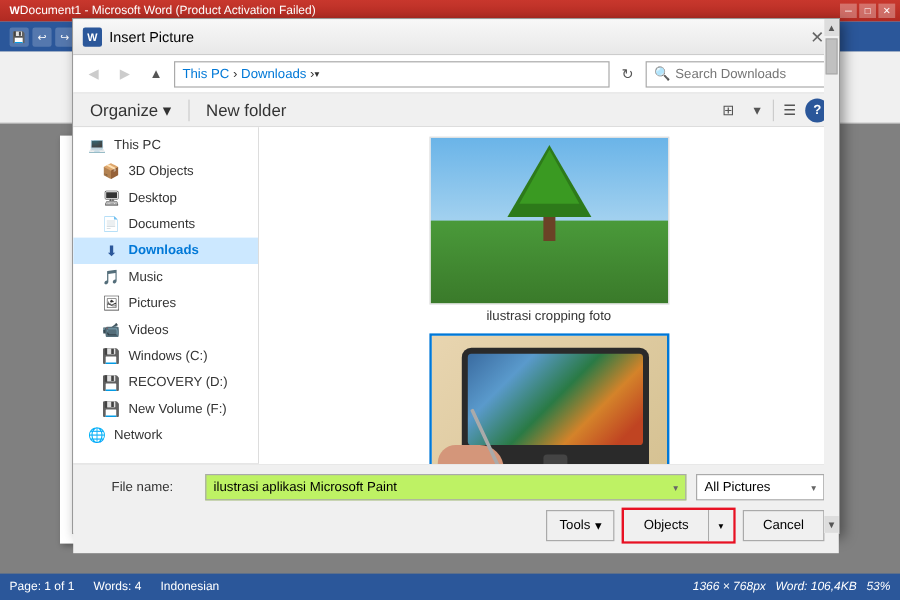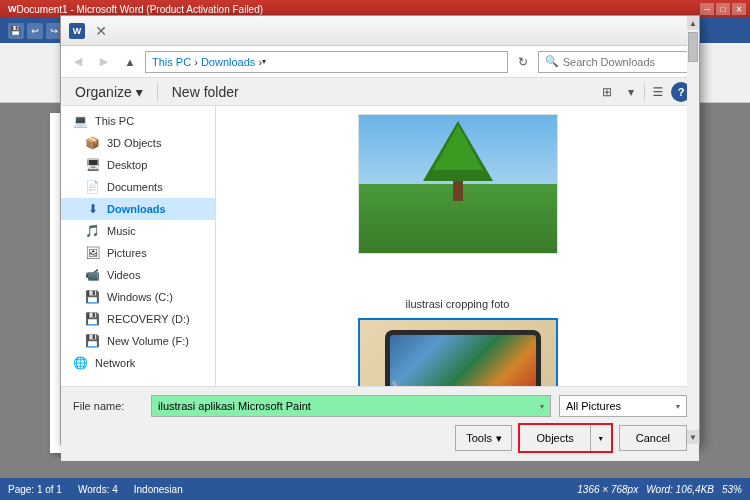--- a/index.html
+++ b/index.html
@@ -368,58 +368,58 @@
       overflow: hidden;
       display: flex;
       align-items: center;
       justify-content: center;
     }
 
     .file-label {
       font-size: 11px;
       color: #333;
       text-align: center;
-      margin-top: 40px;
     }
 
     
     .dialog-bottom {
       border-top: 1px solid #ddd;
       padding: 8px 12px;
       background: #f0f0f0;
     }
 
     .filename-row {
       display: flex;
       align-items: center;
       margin-bottom: 6px;
       gap: 8px;
+      margin-left: 20px;
     }
 
     .filename-label {
       font-size: 11px;
       color: #333;
       width: 70px;
     }
 
     .filename-input {
       flex: 1;
       height: 22px;
       border: 1px solid #aaa;
-      background: #86efac;
+      background: #bef264;
       padding: 0 6px;
       font-size: 11px;
       display: flex;
       align-items: center;
       justify-content: space-between;
       cursor: pointer;
     }
 
     .filetype-select {
-      width: 128px;
+      width: 107px;
       height: 22px;
       border: 1px solid #aaa;
       background: white;
       padding: 0 6px;
       font-size: 11px;
       display: flex;
       align-items: center;
       justify-content: space-between;
     }
 
@@ -673,20 +673,21 @@
     </div>
   </div>
 </div>
 
 <div class="dialog-overlay">
 
   <div class="dialog-titlebar">
     <div class="dialog-icon">
       <span>W</span>
     </div>
+    <span class="dialog-title">Insert Picture</span>
     <button class="dialog-close">✕</button>
   </div>
 
   <div class="address-bar">
     <button class="nav-btn" disabled="">◀</button>
     <button class="nav-btn" disabled="">▶</button>
     <button class="nav-btn">▲</button>
     <div class="address-path">
       <span>
         <span style="color:#0078d7;">This PC</span>

